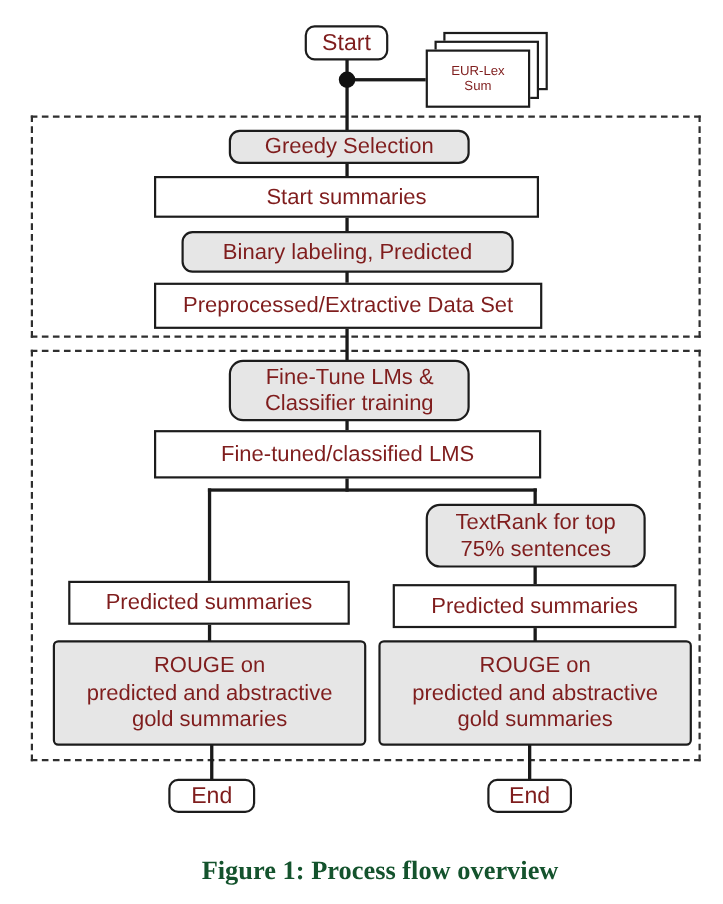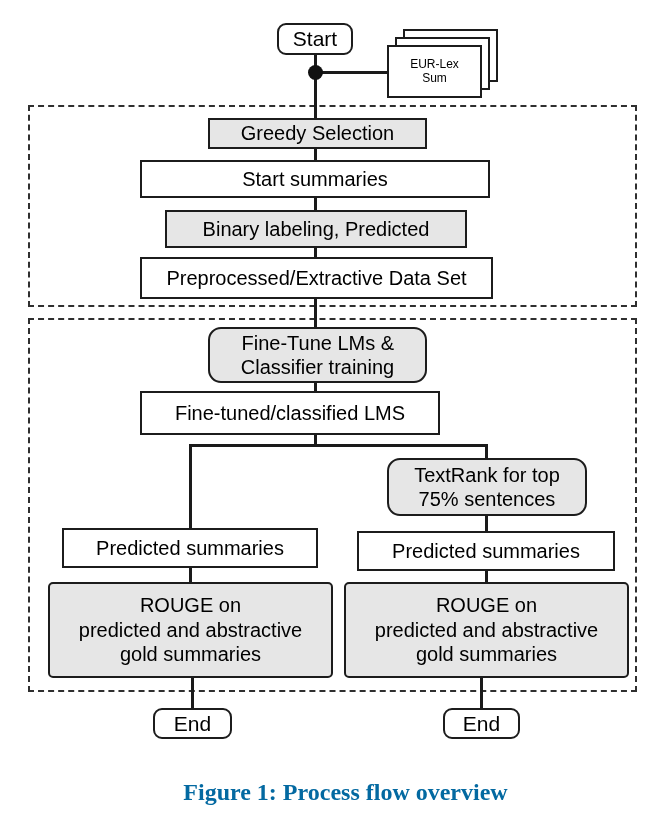--- a/index.html
+++ b/index.html
@@ -34,25 +34,25 @@
     box-sizing: border-box;
     border: 2.5px solid #1c1c1c;
     background: #ffffff;
     display: flex;
     align-items: center;
     justify-content: center;
     text-align: center;
     white-space: pre-line;
     font-size: 20px;
     line-height: 1.22;
-    color: #000000;
+    color: #7f1d1d;
   }
   .process {
     background: #e6e6e6;
-    border-radius: 0;
+    border-radius: 10px;
   }
   .process.big { border-radius: 5px; }
   .process.mid { border-radius: 13px; }
   .terminal {
     border-radius: 9px;
     font-size: 21px;
   }
   .page {
     position: absolute;
     box-sizing: border-box;
@@ -61,21 +61,21 @@
   }
   .caption {
     position: absolute;
     left: 34px;
     width: 623px;
     top: 779px;
     text-align: center;
     font-family: "Liberation Serif", "DejaVu Serif", serif;
     font-weight: bold;
     font-size: 24px;
-    color: #0369a1;
+    color: #14532d;
   }
 </style>
 </head>
 <body>
 
 <div id="figure">
 
   <div class="region" style="left:28px; top:105px; width:609px; height:202px;"></div>
   <div class="region" style="left:28px; top:318px; width:374px; height:374px; width:609px;"></div>
 
@@ -104,21 +104,21 @@
 
   <div class="node terminal" style="left:277px; top:23px; width:76px; height:32px;">Start</div>
 
   <div class="node process" style="left:208px; top:118px; width:219px; height:31px;">Greedy Selection</div>
   <div class="node" style="left:140px; top:160px; width:350px; height:38px;">Start summaries</div>
   <div class="node process" style="left:165px; top:210px; width:302px; height:38px;">Binary labeling, Predicted</div>
   <div class="node" style="left:140px; top:257px; width:353px; height:42px;">Preprocessed/Extractive Data Set</div>
 
   <div class="node process mid" style="left:208px; top:327px; width:219px; height:56px;text-align:right;">Fine-Tune LMs &amp;
 Classifier training</div>
-  <div class="node" style="left:140px; top:391px; width:300px; height:44px;">Fine-tuned/classified LMS</div>
+  <div class="node" style="left:140px; top:391px; width:352px; height:44px;">Fine-tuned/classified LMS</div>
   <div class="node process mid" style="left:387px; top:458px; width:200px; height:58px;">TextRank for top
 75% sentences</div>
   <div class="node" style="left:62px; top:528px; width:256px; height:40px;">Predicted summaries</div>
   <div class="node" style="left:357px; top:531px; width:258px; height:40px;">Predicted summaries</div>
   <div class="node process big" style="left:48px; top:582px; width:285px; height:96px;">ROUGE on
 predicted and abstractive
 gold summaries</div>
   <div class="node process big" style="left:344px; top:582px; width:285px; height:96px;">ROUGE on
 predicted and abstractive
 gold summaries</div>

